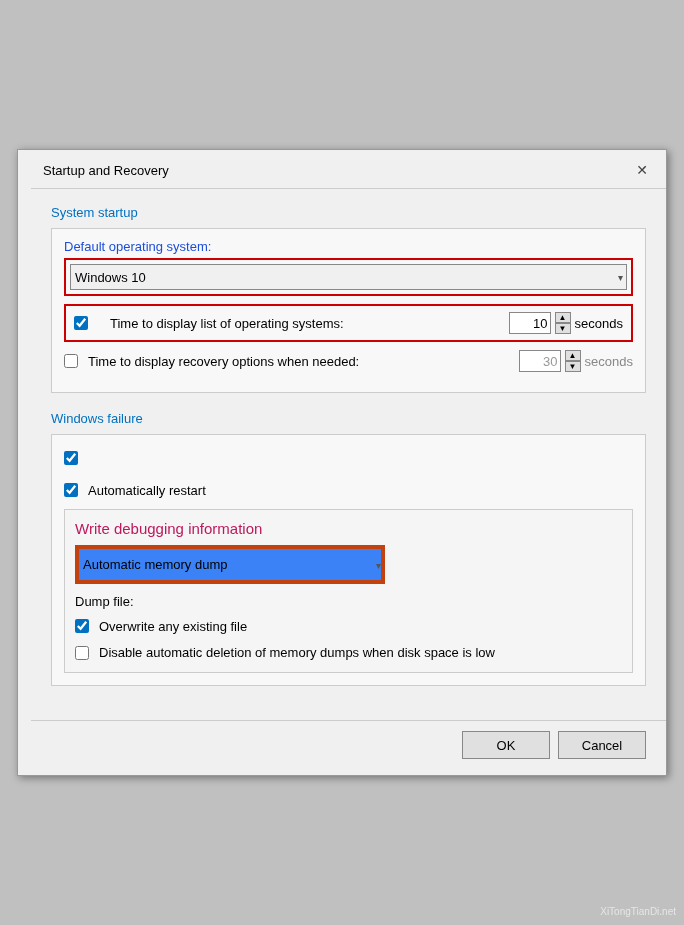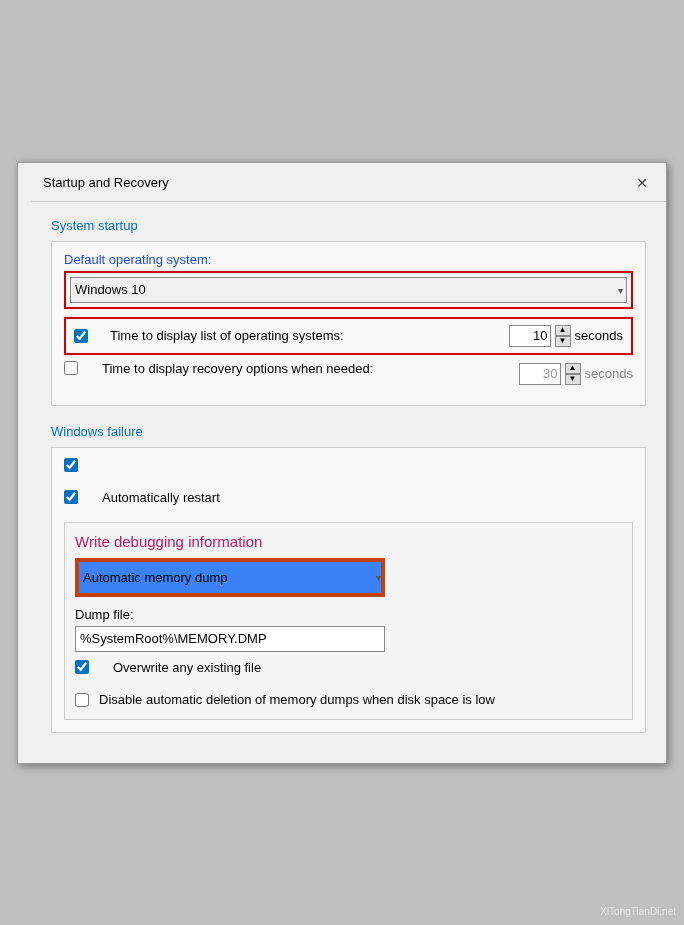--- a/index.html
+++ b/index.html
@@ -77,21 +77,22 @@
       pointer-events: none;
       color: #555;
     }
     .red-outline {
       border: 2px solid #cc0000;
       padding: 6px 8px;
       margin-bottom: 6px;
     }
     .checkbox-row {
       display: flex;
-      gap: 24px;
+      align-items: center;
+      gap: 10px;
       margin-bottom: 6px;
       min-height: 26px;
     }
     input[type="checkbox"] {
       width: 14px;
       height: 14px;
       cursor: pointer;
       accent-color: #0070c0;
       flex-shrink: 0;
     }
@@ -314,31 +315,34 @@
             <option>Complete memory dump</option>
             <option>Kernel memory dump</option>
             <option>Small memory dump (256 KB)</option>
             <option>(none)</option>
           </select>
           <span class="dropdown-arrow">▾</span>
         </div>
 
         <div style="margin-top: 10px;">
           <div class="dump-field-label">Dump file:</div>
-          <input type="text" class="dump-file-input" value="%SystemRoot%\MEMORY.DMP" style="">
         </div>
 
         <div class="checkbox-row">
           <input type="checkbox" checked="" style="">
           <span class="checkbox-text">Overwrite any existing file</span>
         </div>
 
         <div class="blue-checkbox-row">
           <input type="checkbox" class="blue-checkbox" style="">
           <span class="checkbox-text">Disable automatic deletion of memory dumps when disk space is low</span>
         </div>
       </div>
     </div>
   </div>
 
+  <div class="dialog-footer">
+    <button class="footer-btn">OK</button>
+    <button class="footer-btn">Cancel</button>
+  </div>
 </div>
 
 <div class="watermark">XiTongTianDi.net</div>
 
 </body></html>

